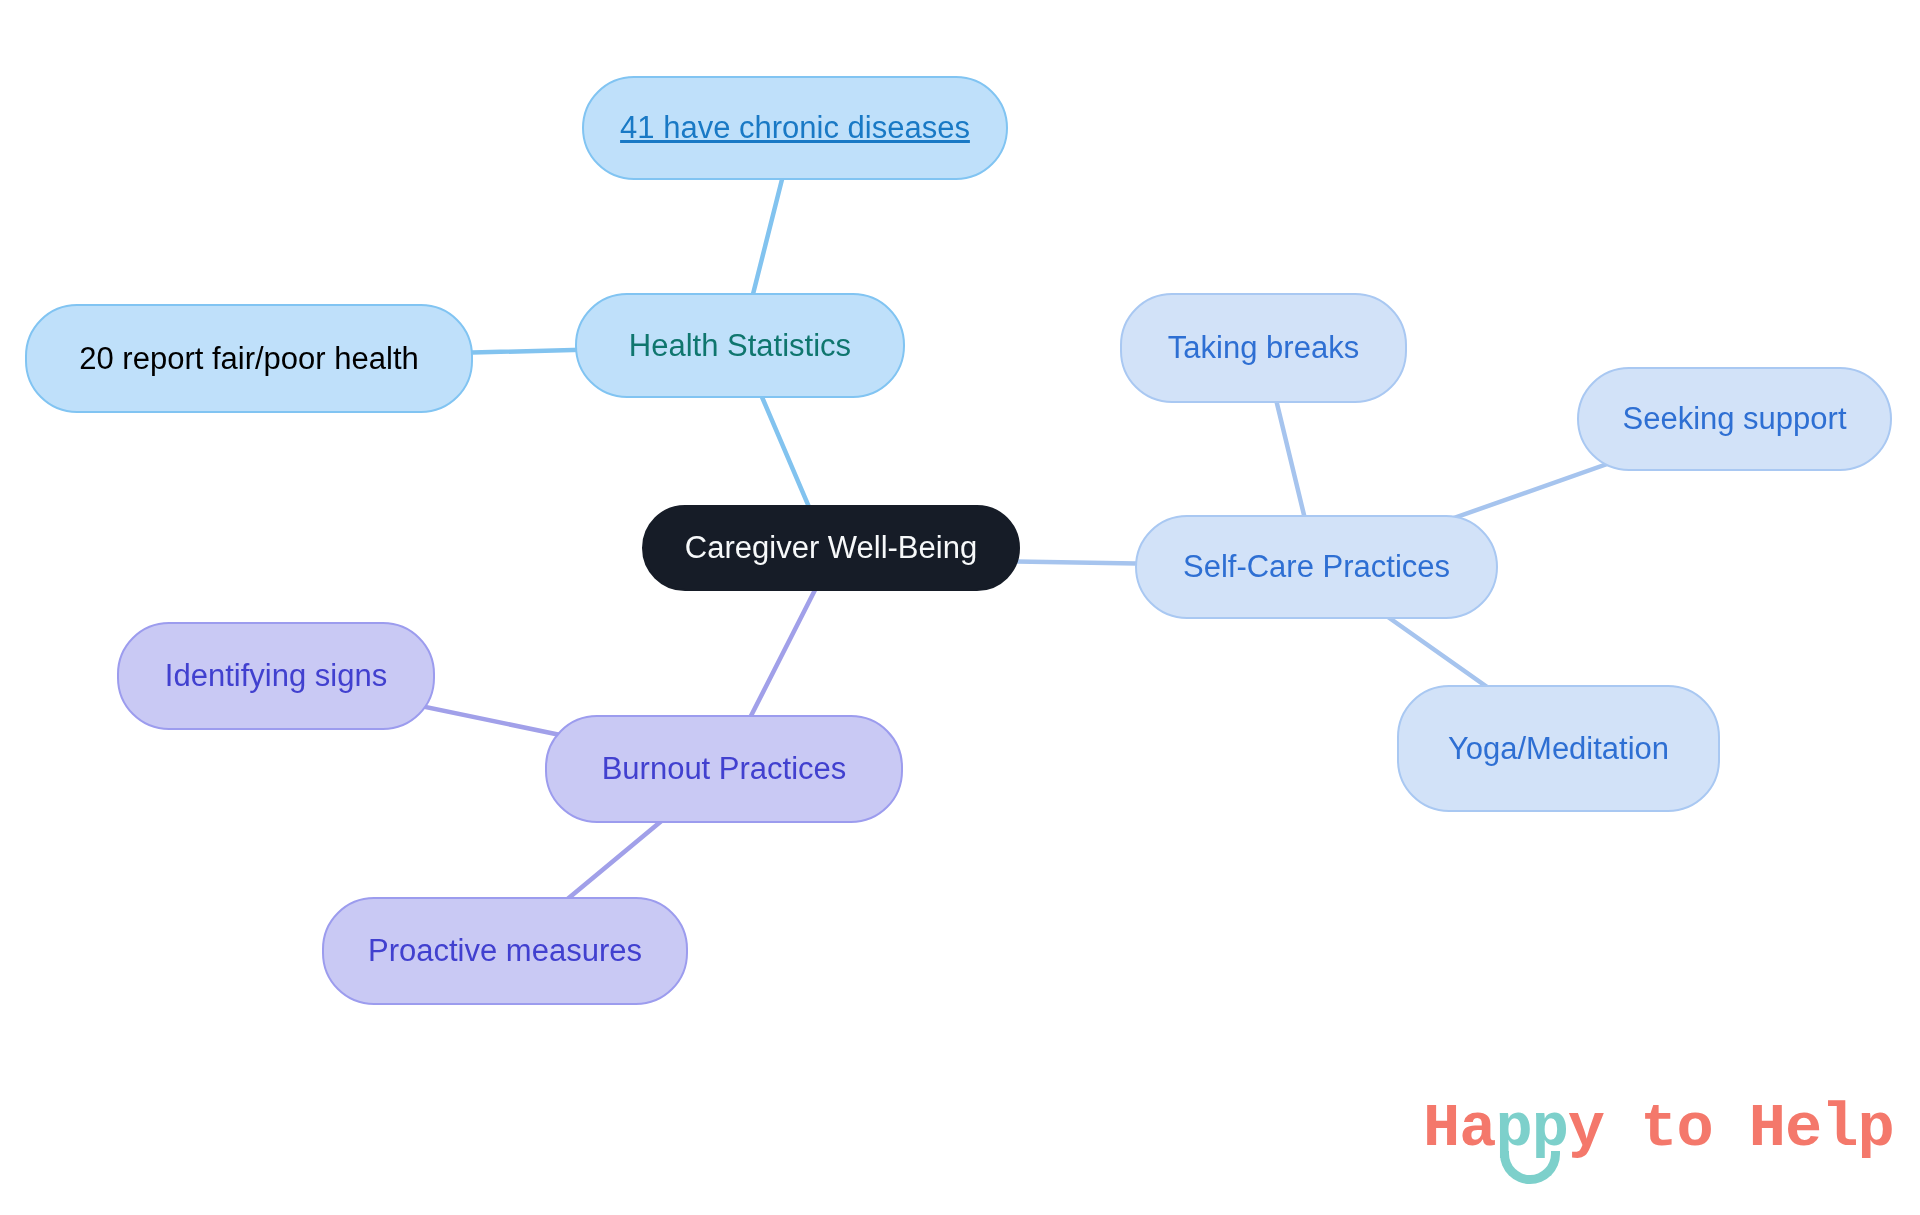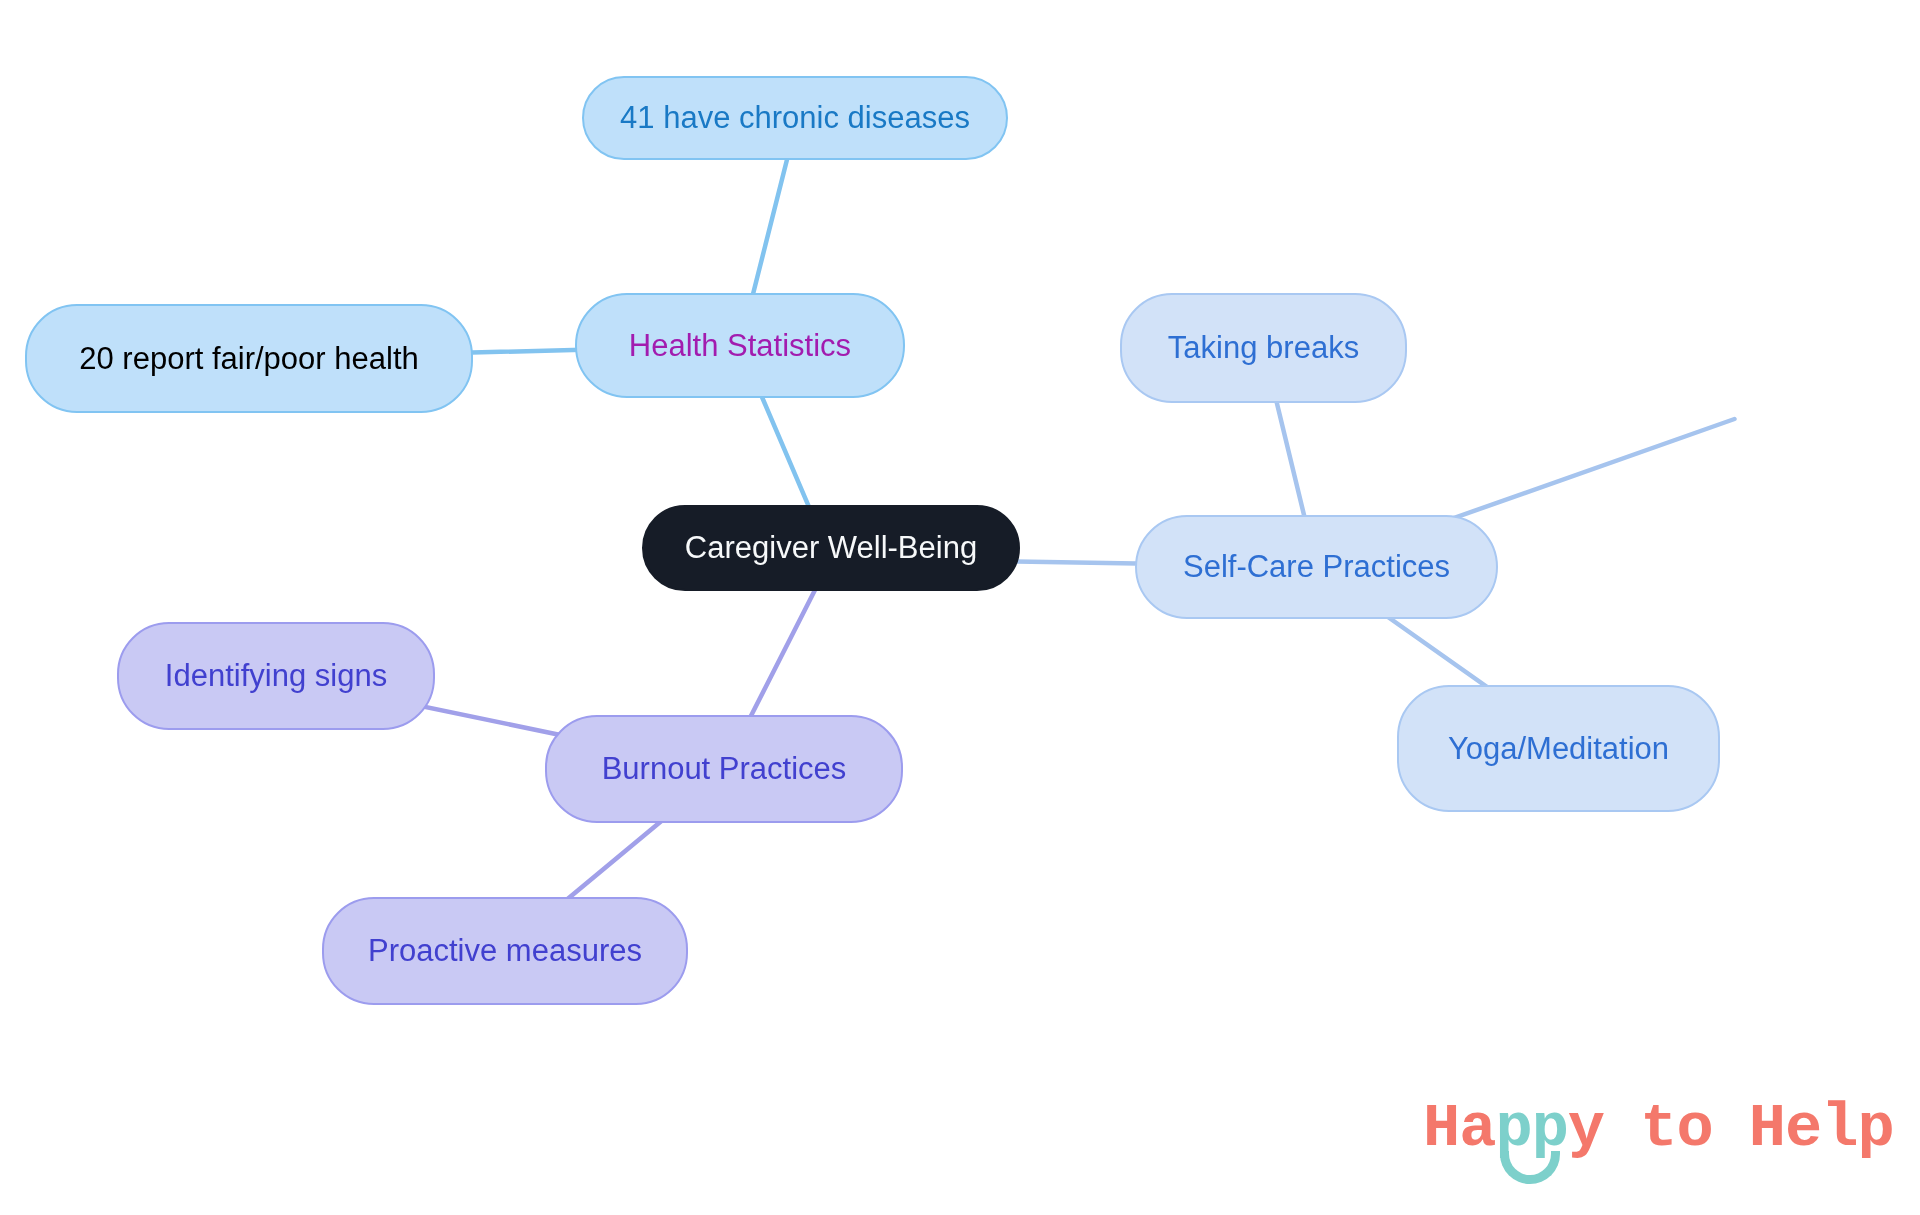--- a/index.html
+++ b/index.html
@@ -47,22 +47,23 @@
       <line x1="1316.5" y1="566.5" x2="1558.5" y2="737.5" stroke="#a6c4ee" stroke-width="4.5" stroke-linecap="round"></line>
       <line x1="831" y1="558.5" x2="724" y2="769" stroke="#a1a0e9" stroke-width="4.5" stroke-linecap="round"></line>
       <line x1="724" y1="769" x2="276" y2="676" stroke="#a1a0e9" stroke-width="4.5" stroke-linecap="round"></line>
       <line x1="724" y1="769" x2="505" y2="951" stroke="#a1a0e9" stroke-width="4.5" stroke-linecap="round"></line>
     </svg>
 
   <div class="logo">
     <div class="logo-line" style="color: rgb(244, 120, 107);"><span>Ha</span><span class="pp" style="color: rgb(125, 208, 203);"><span>pp</span><span class="smile"></span></span><span>y to Help</span></div>
   </div>
 <div class="node" style="left: 642px; top: 505px; width: 378px; height: 86px; background: rgb(22, 28, 39); border-color: rgb(22, 28, 39); color: rgb(247, 249, 250);">Caregiver Well-Being</div>
-    <div class="node" style="left: 575px; top: 293px; width: 330px; height: 105px; background: rgb(191, 224, 250); border-color: rgb(129, 196, 242); color: #a21caf;">Health Statistics</div>
-    <div class="node" style="left: 582px; top: 76px; width: 426px; height: 84px; background: rgb(191, 224, 250); border-color: rgb(129, 196, 242); color: rgb(25, 121, 197);">41 have chronic diseases</div>
+    <div class="node" style="left: 575px; top: 293px; width: 330px; height: 105px; background: rgb(191, 224, 250); border-color: rgb(129, 196, 242); color: #0f766e;">Health Statistics</div>
+    <div class="node" style="left: 582px; top: 76px; width: 426px; height: 104px; background: rgb(191, 224, 250); border-color: rgb(129, 196, 242); color: rgb(25, 121, 197); text-decoration: underline;">41 have chronic diseases</div>
     <div class="node" style="left: 25px; top: 304px; width: 448px; height: 109px; background: rgb(191, 224, 250); border-color: rgb(129, 196, 242); color: #000000;">20 report fair/poor health</div>
     <div class="node" style="left: 1135px; top: 515px; width: 363px; height: 104px; background: rgb(210, 226, 248); border-color: rgb(169, 200, 242); color: rgb(46, 111, 211);">Self-Care Practices</div>
     <div class="node" style="left: 1120px; top: 293px; width: 287px; height: 110px; background: rgb(210, 226, 248); border-color: rgb(169, 200, 242); color: rgb(46, 111, 211);">Taking breaks</div>
+    <div class="node" style="left: 1577px; top: 367px; width: 315px; height: 104px; background: rgb(210, 226, 248); border-color: rgb(169, 200, 242); color: rgb(46, 111, 211);">Seeking support</div>
     <div class="node" style="left: 1397px; top: 685px; width: 323px; height: 127px; background: rgb(210, 226, 248); border-color: rgb(169, 200, 242); color: rgb(46, 111, 211);">Yoga/Meditation</div>
     <div class="node" style="left: 545px; top: 715px; width: 358px; height: 108px; background: rgb(201, 201, 244); border-color: rgb(156, 156, 238); color: rgb(65, 64, 207);">Burnout Practices</div>
     <div class="node" style="left: 117px; top: 622px; width: 318px; height: 108px; background: rgb(201, 201, 244); border-color: rgb(156, 156, 238); color: rgb(65, 64, 207);">Identifying signs</div>
     <div class="node" style="left: 322px; top: 897px; width: 366px; height: 108px; background: rgb(201, 201, 244); border-color: rgb(156, 156, 238); color: rgb(65, 64, 207);">Proactive measures</div>
   </div>
 
 </body></html>

